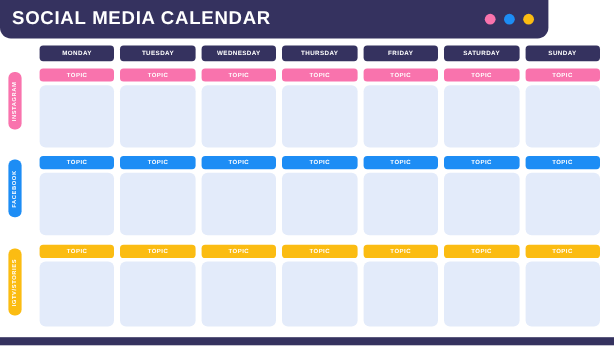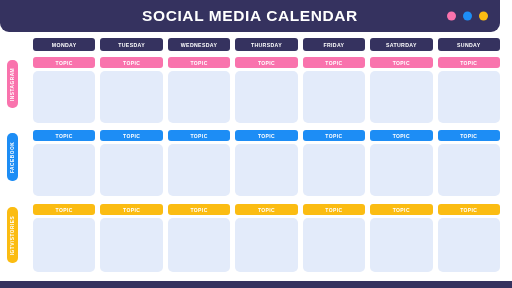--- a/index.html
+++ b/index.html
@@ -12,27 +12,28 @@
   #app {
     position:relative;
     width:512px; height:288px;
     background:#ffffff;
   }
 
   
   .header {
     position:absolute;
     left:0; top:0;
-    width:500px; height:32px;
+    width:457px; height:32px;
     background:#35325f;
     border-bottom-left-radius:9px;
     border-bottom-right-radius:9px;
     display:flex;
     align-items:center;
-    justify-content:center;
+    justify-content:flex-start;
+    padding-left:10px;
   }
   .header-title {
     color:#ffffff;
     font-size:15.5px;
     font-weight:bold;
     letter-spacing:0.6px;
     font-family:"Liberation Sans", sans-serif;
     white-space:nowrap;
   }
   .header-dots {

